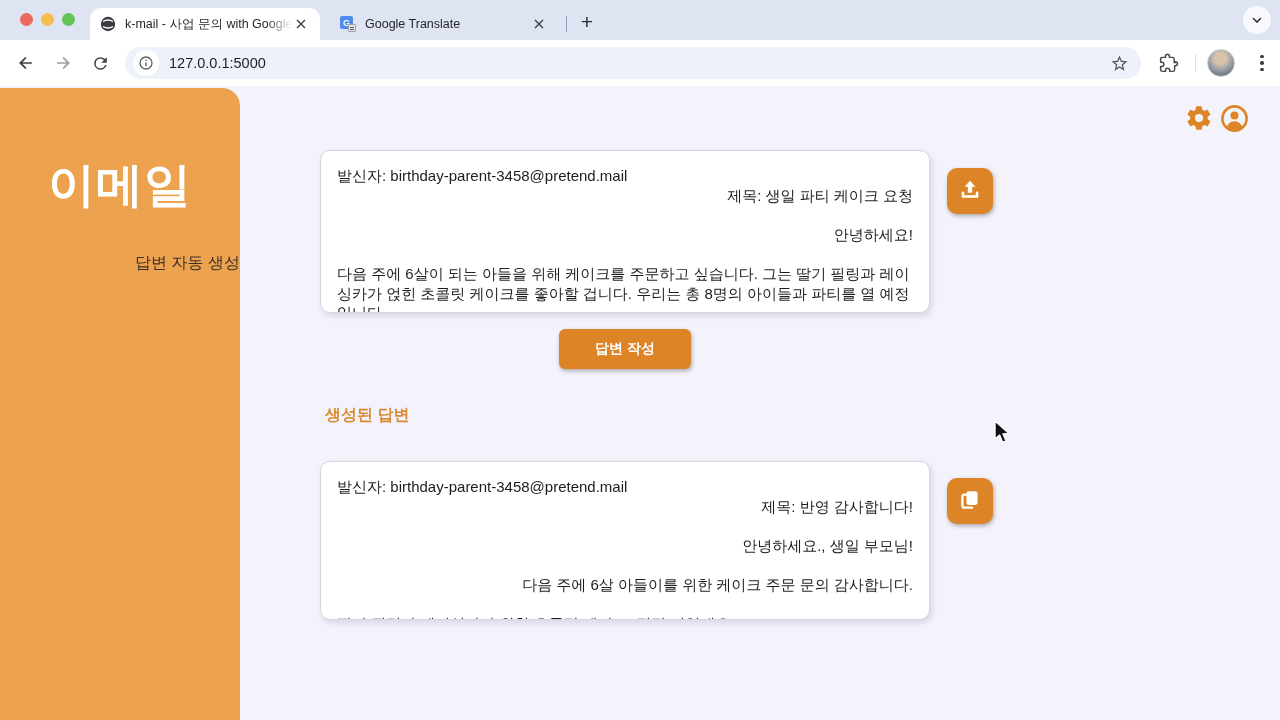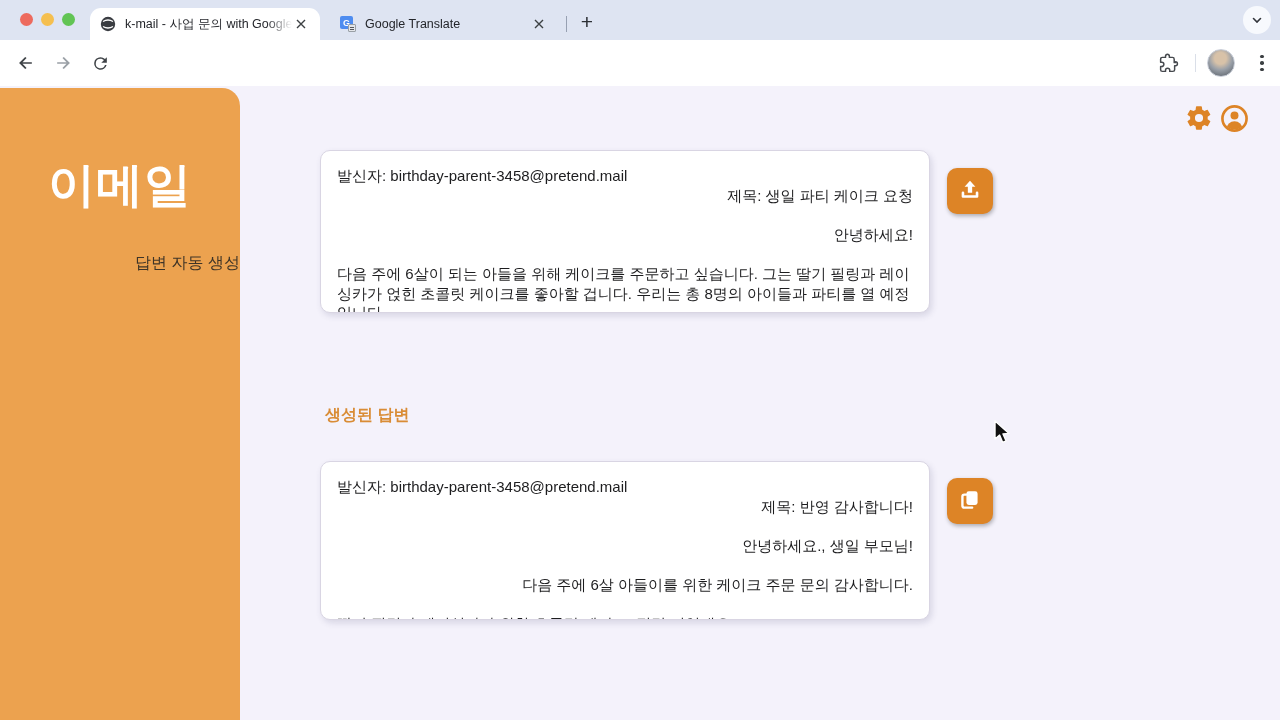--- a/index.html
+++ b/index.html
@@ -132,20 +132,33 @@
             <path d="M19 11H7.8l4.9-4.9L11 4.7 3.7 12l7.3 7.3 1.7-1.4L7.8 13H19z" fill="#9aa0a6"></path>
           </svg>
       </button>
       <button class="nav-btn">
         <svg width="19" height="19" viewBox="0 0 24 24">
             <path d="M17.65 6.35A7.95 7.95 0 0 0 12 4a8 8 0 1 0 7.73 10h-2.08A6 6 0 1 1 12 6c1.66 0 3.14.69 4.22 1.78L13 11h7V4l-2.35 2.35z" fill="#3f4347"></path>
           </svg>
       </button>
     </div>
 
+    <div class="omnibox">
+      <span class="omni-info">
+        <svg width="16" height="16" viewBox="0 0 24 24">
+            <path d="M11 7h2v2h-2zm0 4h2v6h-2zm1-9a10 10 0 1 0 0 20 10 10 0 0 0 0-20zm0 18a8 8 0 1 1 0-16 8 8 0 0 1 0 16z" fill="#5f6368"></path>
+          </svg>
+      </span>
+      <span class="url-text">127.0.0.1:5000</span>
+      <span class="omni-star">
+        <svg width="19" height="19" viewBox="0 0 24 24">
+            <path d="M22 9.24l-7.19-.62L12 2 9.19 8.63 2 9.24l5.46 4.73L5.82 21 12 17.27 18.18 21l-1.63-7.03L22 9.24zM12 15.4l-3.76 2.27 1-4.28-3.32-2.88 4.38-.38L12 6.1l1.71 4.04 4.38.38-3.32 2.88 1 4.28L12 15.4z" fill="#55595e"></path>
+          </svg>
+      </span>
+    </div>
 
     <button class="ext-btn">
       <svg width="21" height="21" viewBox="0 0 24 24">
           <path d="M20 11h-1.5V7a2 2 0 0 0-2-2H13V3.7a2.2 2.2 0 1 0-4.4 0V5H5a2 2 0 0 0-2 2v3.6h1.3a2.4 2.4 0 0 1 0 4.8H3V19a2 2 0 0 0 2 2h3.6v-1.3a2.4 2.4 0 0 1 4.8 0V21H17a2 2 0 0 0 2-2v-4.5H20a2.2 2.2 0 1 0 0-4.4z" fill="none" stroke="#46494e" stroke-width="1.7" stroke-linejoin="round"></path>
         </svg>
     </button>
     <div class="tool-divider"></div>
     <div class="avatar"></div>
     <button class="menu-dots">
         <i></i>
@@ -190,20 +203,21 @@
 
     <button class="square-btn upload-btn">
       <span>
         <svg width="26" height="26" viewBox="0 0 24 24">
           <path d="M12 3.5 L17 9 H14 V14.5 H10 V9 H7 Z" fill="#fff"></path>
           <path d="M5.5 14.5 V18 H18.5 V14.5" stroke="#fff" stroke-width="2.4" fill="none" stroke-linecap="round" stroke-linejoin="round"></path>
         </svg>
       </span>
     </button>
 
+    <button class="compose-btn">답변 작성</button>
 
     <h2 class="gen-heading">생성된 답변</h2>
 
     <div class="card card-reply">
       <p>발신자: birthday-parent-3458@pretend.mail</p>
       <p class="gap">제목: 반영 감사합니다!</p>
       <p class="gap">안녕하세요., 생일 부모님!</p>
       <p class="gap">다음 주에 6살 아들이를 위한 케이크 주문 문의 감사합니다.</p>
       <p>딸기 필링과 레이싱카가 위한 초콜릿 케이크, 정말 귀엽네요!</p>
     </div>

